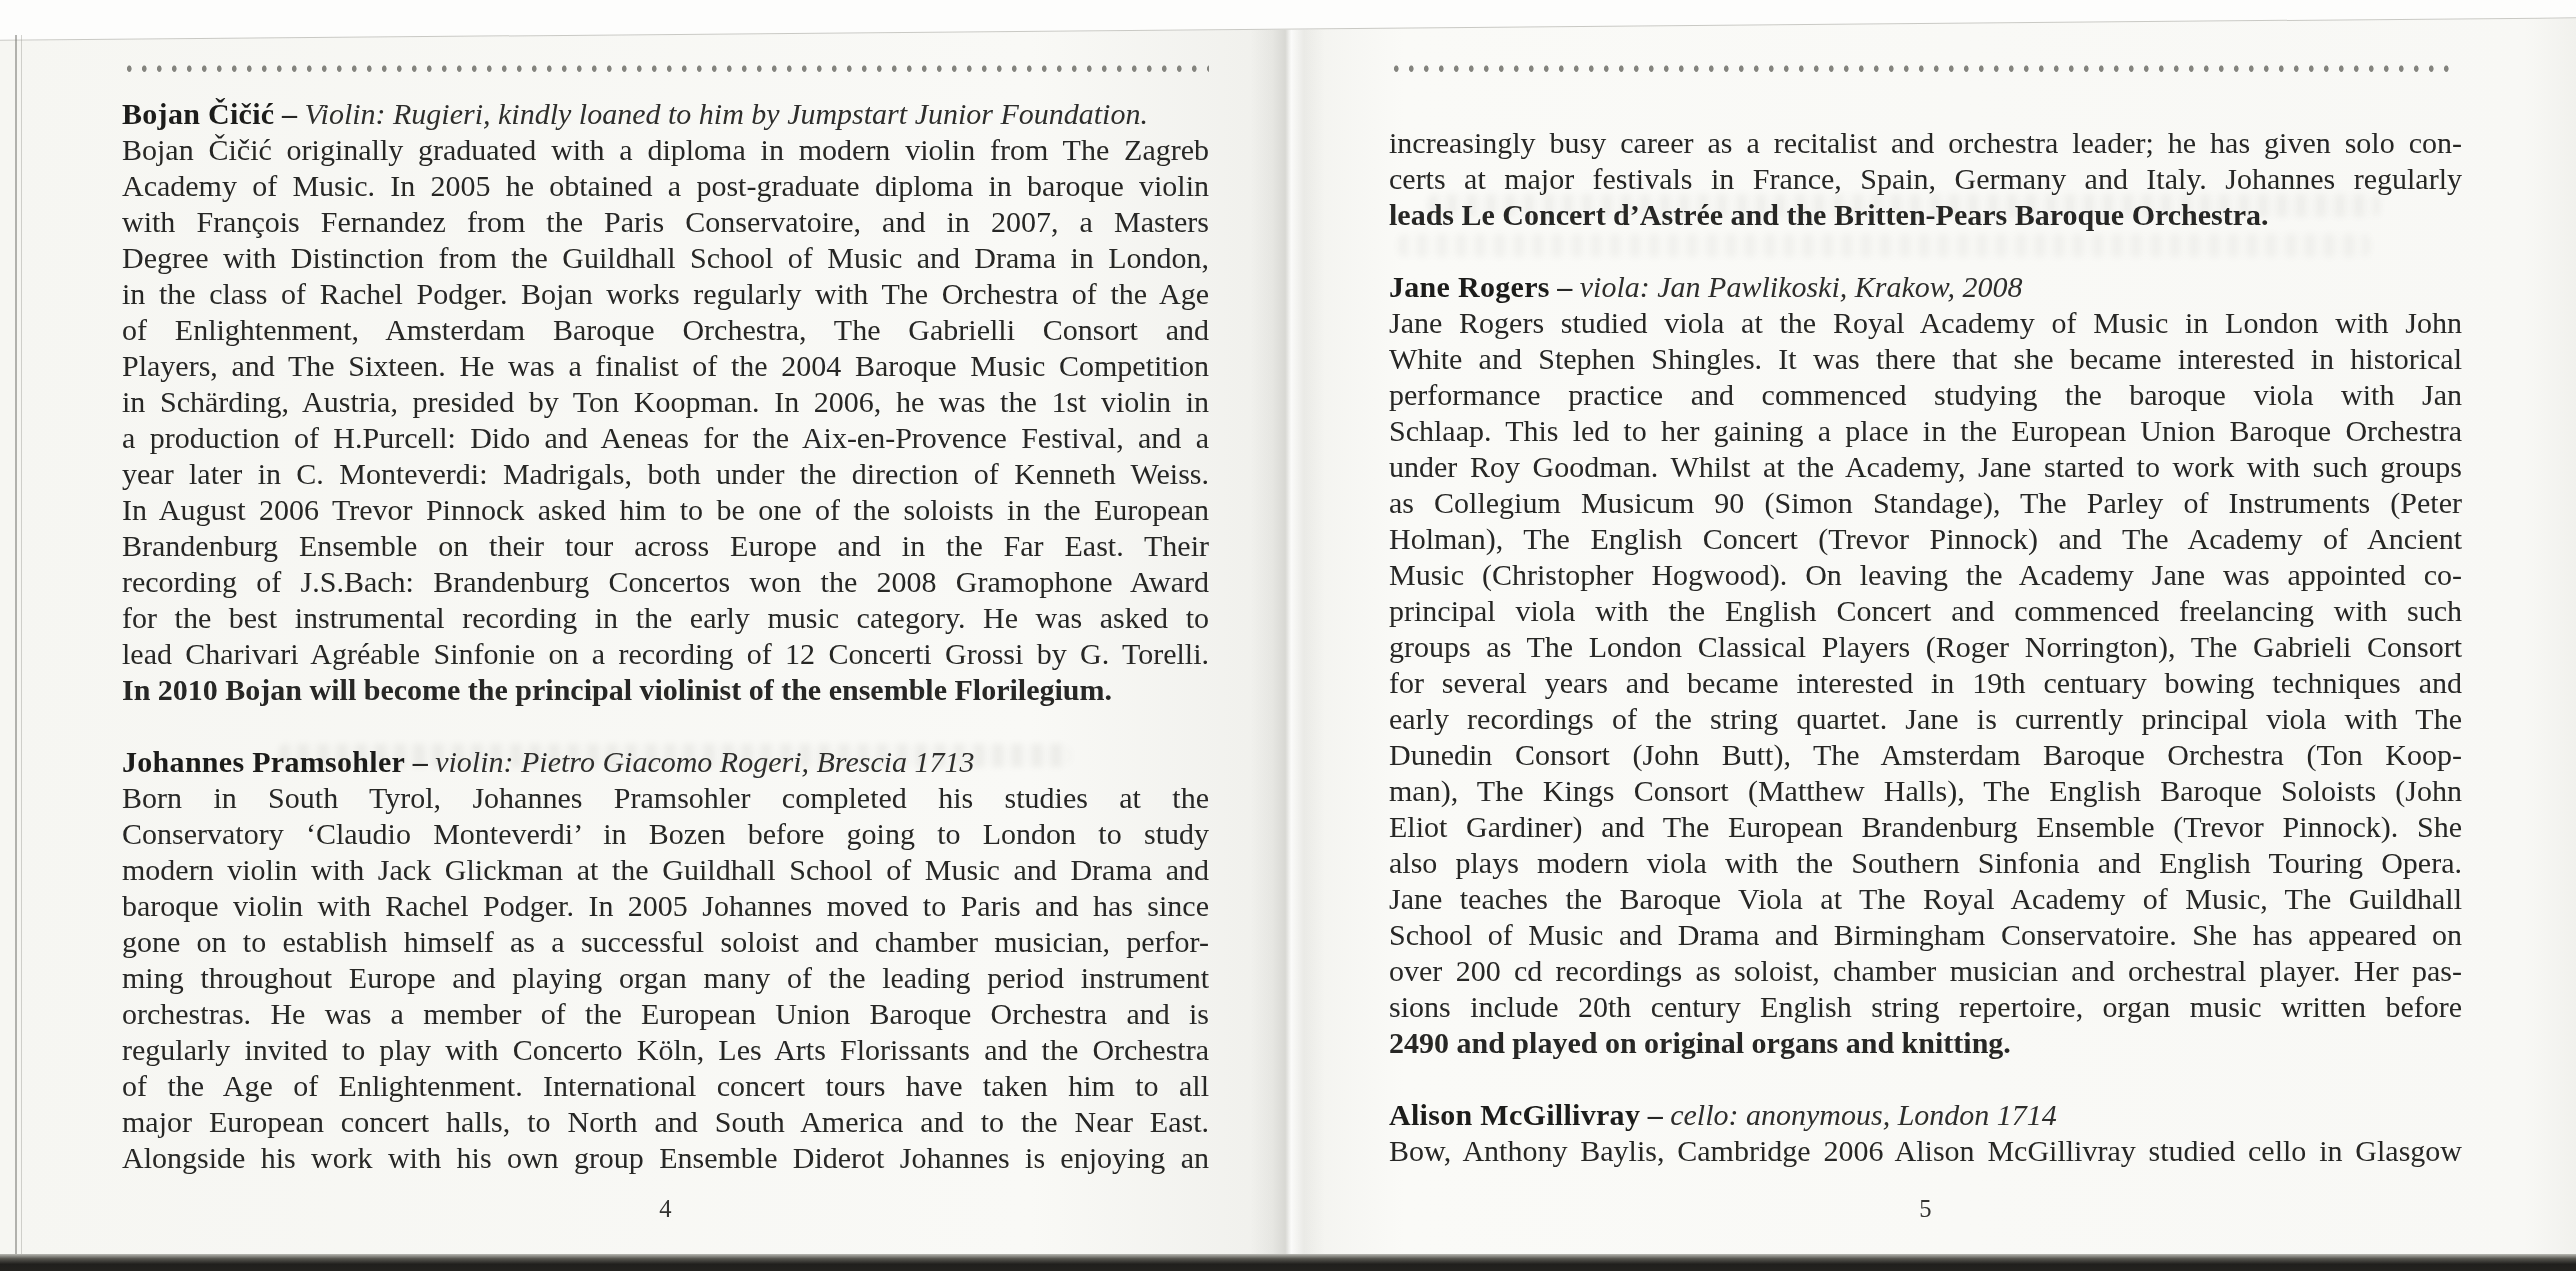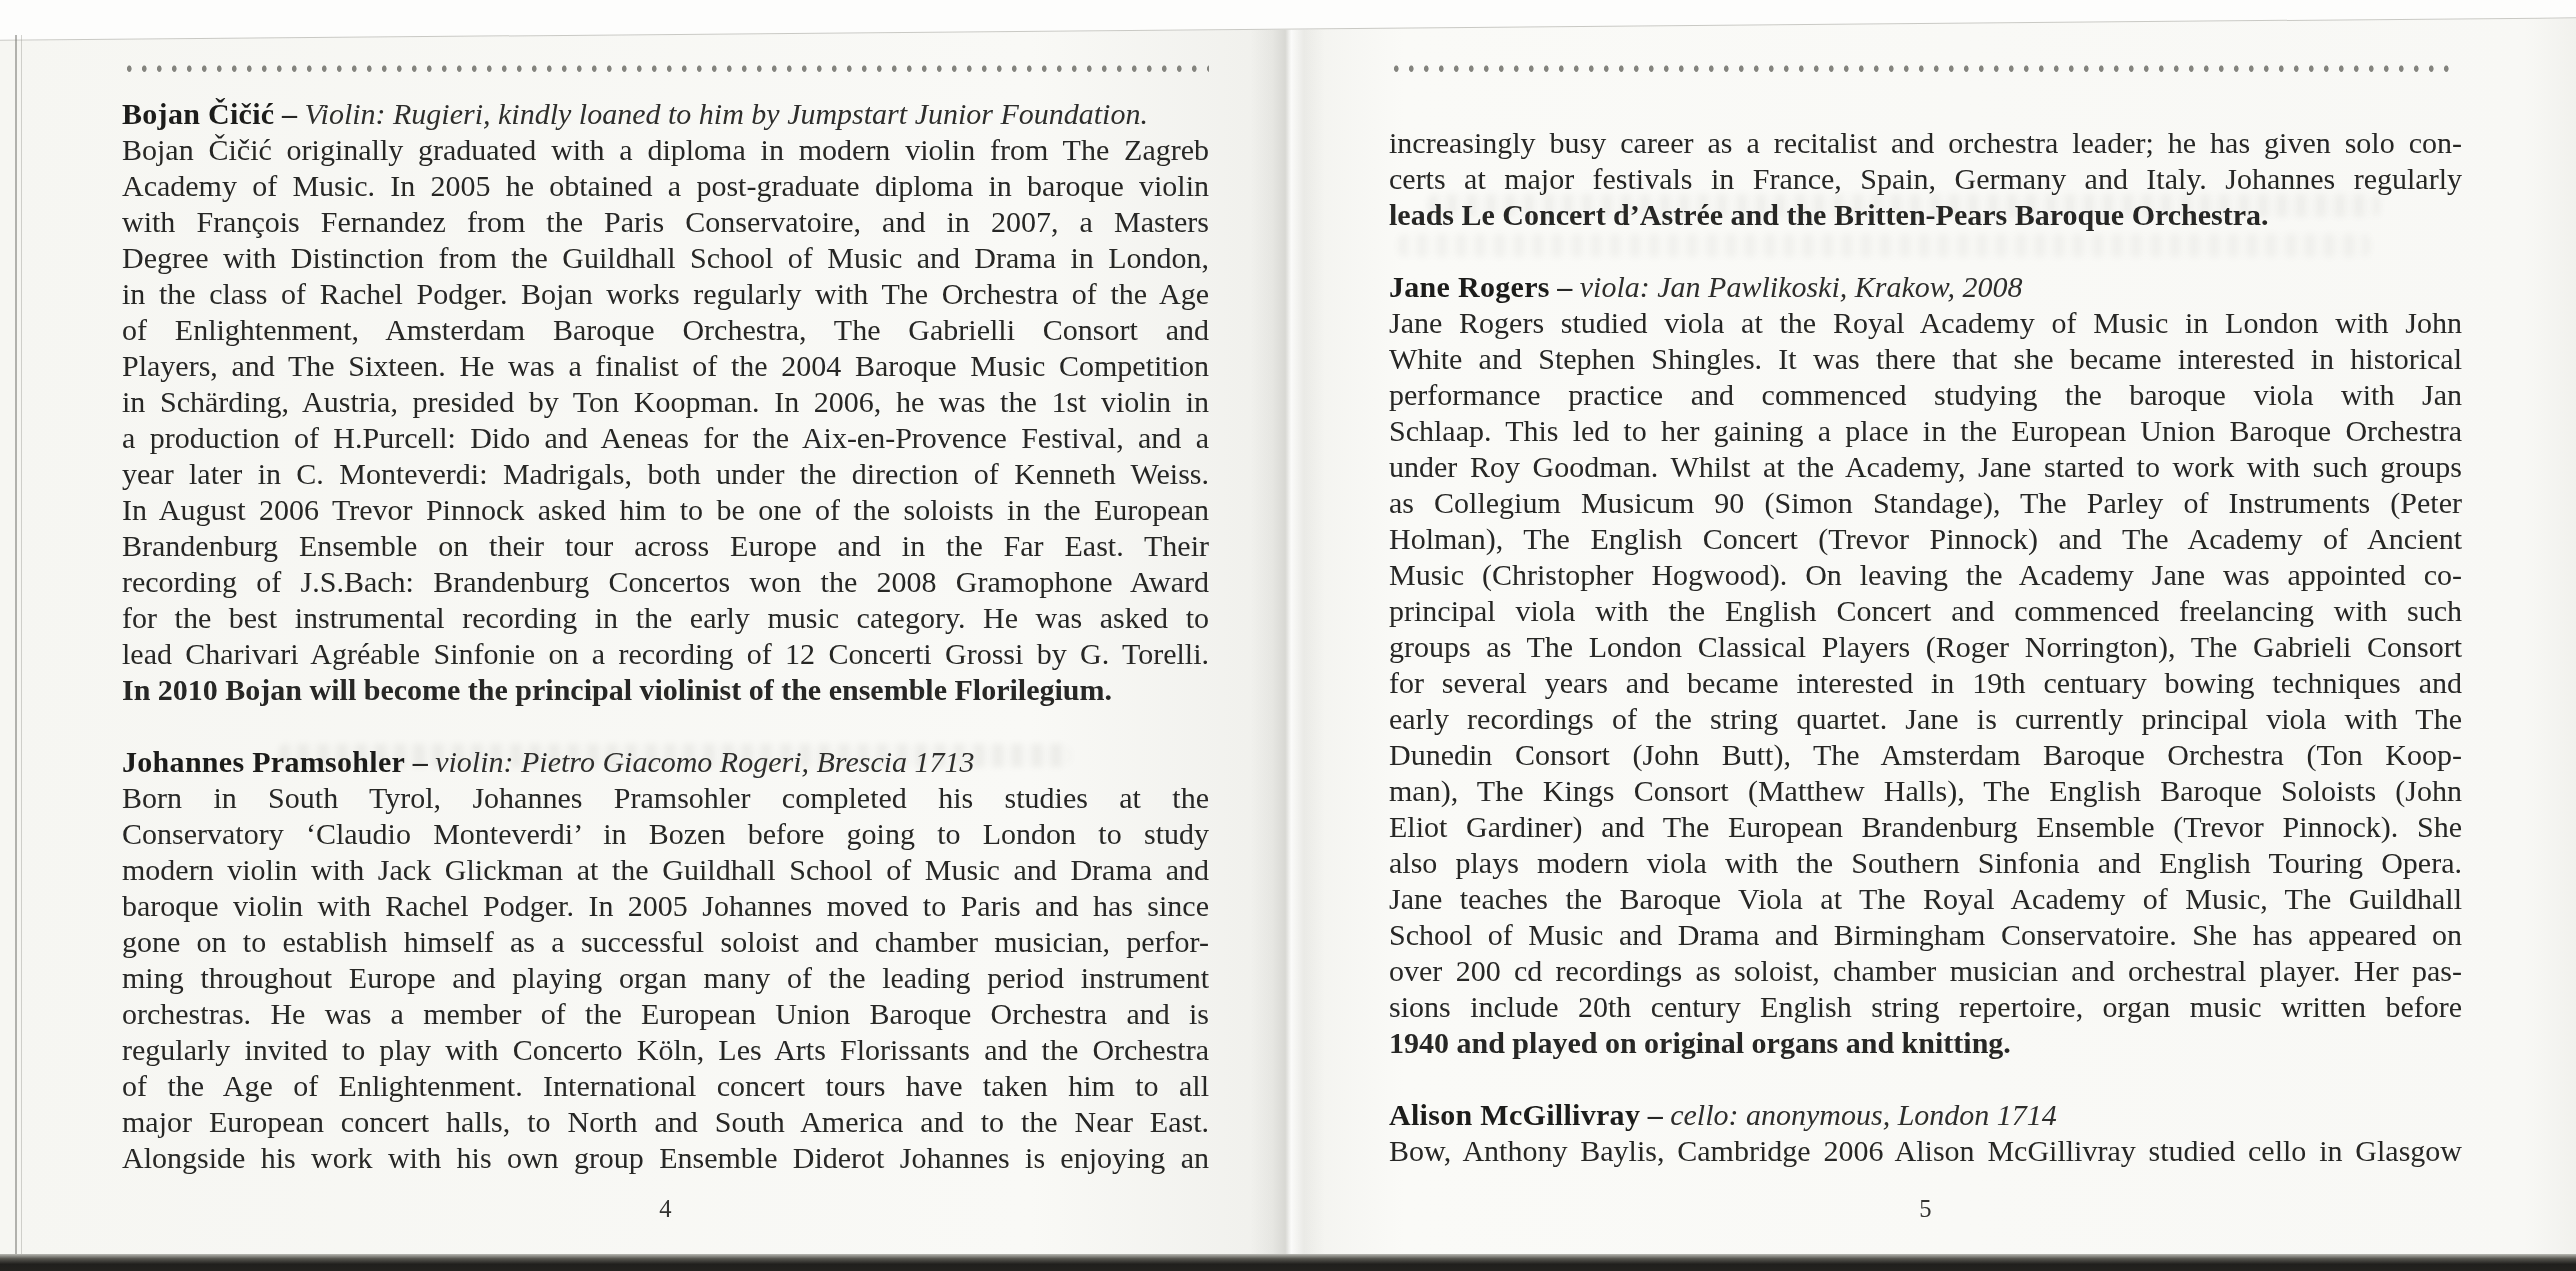--- a/index.html
+++ b/index.html
@@ -155,21 +155,21 @@
           <div class="ln">for several years and became interested in 19th centuary bowing techniques and</div>
           <div class="ln">early recordings of the string quartet. Jane is currently principal viola with The</div>
           <div class="ln">Dunedin Consort (John Butt), The Amsterdam Baroque Orchestra (Ton Koop-</div>
           <div class="ln">man), The Kings Consort (Matthew Halls), The English Baroque Soloists (John</div>
           <div class="ln">Eliot Gardiner) and The European Brandenburg Ensemble (Trevor Pinnock). She</div>
           <div class="ln">also plays modern viola with the Southern Sinfonia and English Touring Opera.</div>
           <div class="ln">Jane teaches the Baroque Viola at The Royal Academy of Music, The Guildhall</div>
           <div class="ln">School of Music and Drama and Birmingham Conservatoire. She has appeared on</div>
           <div class="ln">over 200 cd recordings as soloist, chamber musician and orchestral player. Her pas-</div>
           <div class="ln">sions include 20th century English string repertoire, organ music written before</div>
-          <div class="ln end">1940 and played on original organs and knitting.</div>
+          <div class="ln end">2490 and played on original organs and knitting.</div>
         </section>
         <section class="bio">
           <div class="hd"><span class="hname">Alison McGillivray</span><span class="hsep"> – </span><span class="hdetail">cello: anonymous, London 1714</span></div>
           <div class="ln">Bow, Anthony Baylis, Cambridge 2006 Alison McGillivray studied cello in Glasgow</div>
         </section>
       </div>
     <div class="ghost gr1"></div>
     <div class="ghost gr2"></div>
     <div class="pageno">5</div>
   </div>

